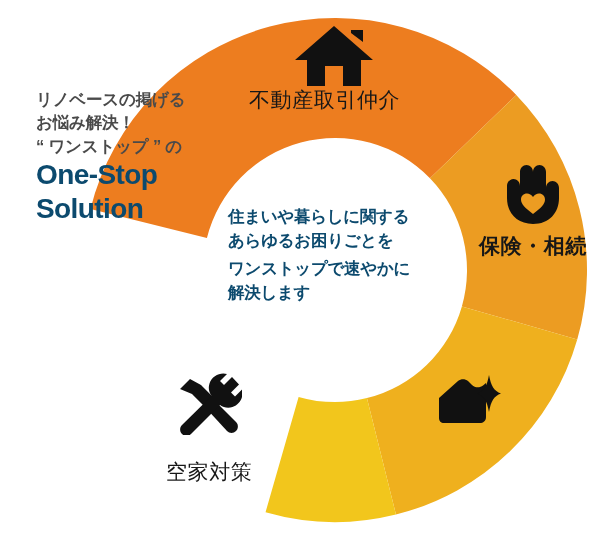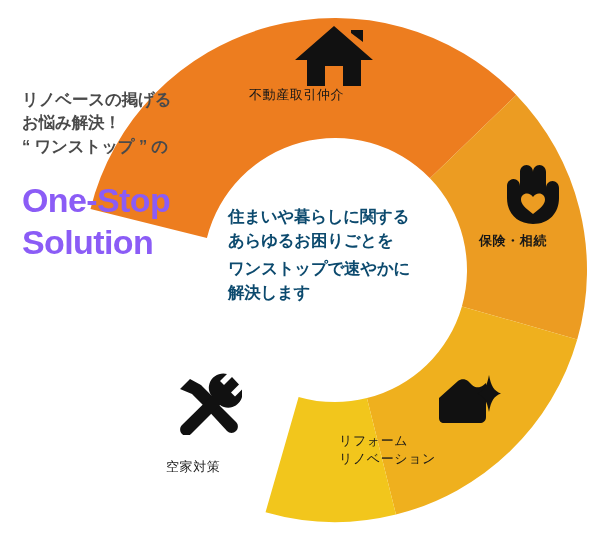--- a/index.html
+++ b/index.html
@@ -23,37 +23,36 @@
   #donut {
     position: absolute;
     left: 0; top: 0;
     width: 600px;
     height: 533px;
   }
 
   
   .left-copy {
     position: absolute;
-    left: 22px;
+    left: 36px;
     top: 88px;
     width: 215px;
   }
   .lead-line {
     font-size: 16.5px;
     font-weight: 700;
     color: #4a4a4a;
     line-height: 1.42;
     letter-spacing: -0.2px;
     white-space: nowrap;
   }
   .headline {
-    margin-top: 22px;
-    font-size: 34px;
+    font-size: 28px;
     font-weight: 700;
-    color: #8b5cf6;
+    color: #0c4a6e;
     line-height: 1.22;
     letter-spacing: -0.6px;
   }
 
   
   .center-copy {
     position: absolute;
     left: 228px;
     top: 204px;
     width: 220px;
@@ -67,21 +66,21 @@
     white-space: nowrap;
   }
   .center-para.second {
     margin-top: 4px;
   }
 
   
   .seg-label {
     position: absolute;
     color: #171717;
-    font-size: 13px;
+    font-size: 21px;
     font-weight: 500;
     line-height: 1.35;
     letter-spacing: 0.6px;
     white-space: nowrap;
   }
 
   .label-realestate { left: 249px; top: 86px; }
   .label-insurance  { left: 479px; top: 232px; font-weight: bold; }
   .label-reform     { left: 339px; top: 432px; }
   .label-akiya      { left: 166px; top: 458px; }
@@ -175,22 +174,18 @@
   </div>
 
   <div class="seg-label label-realestate">
     <div>不動産取引仲介</div>
   </div>
 
   <div class="seg-label label-insurance">
     <div>保険・相続</div>
   </div>
 
-  <div class="seg-label label-reform">
-    <div>リフォーム</div>
-    <div>リノベーション</div>
-  </div>
 
   <div class="seg-label label-akiya">
     <div>空家対策</div>
   </div>
 
 </div>
 
 </body></html>

